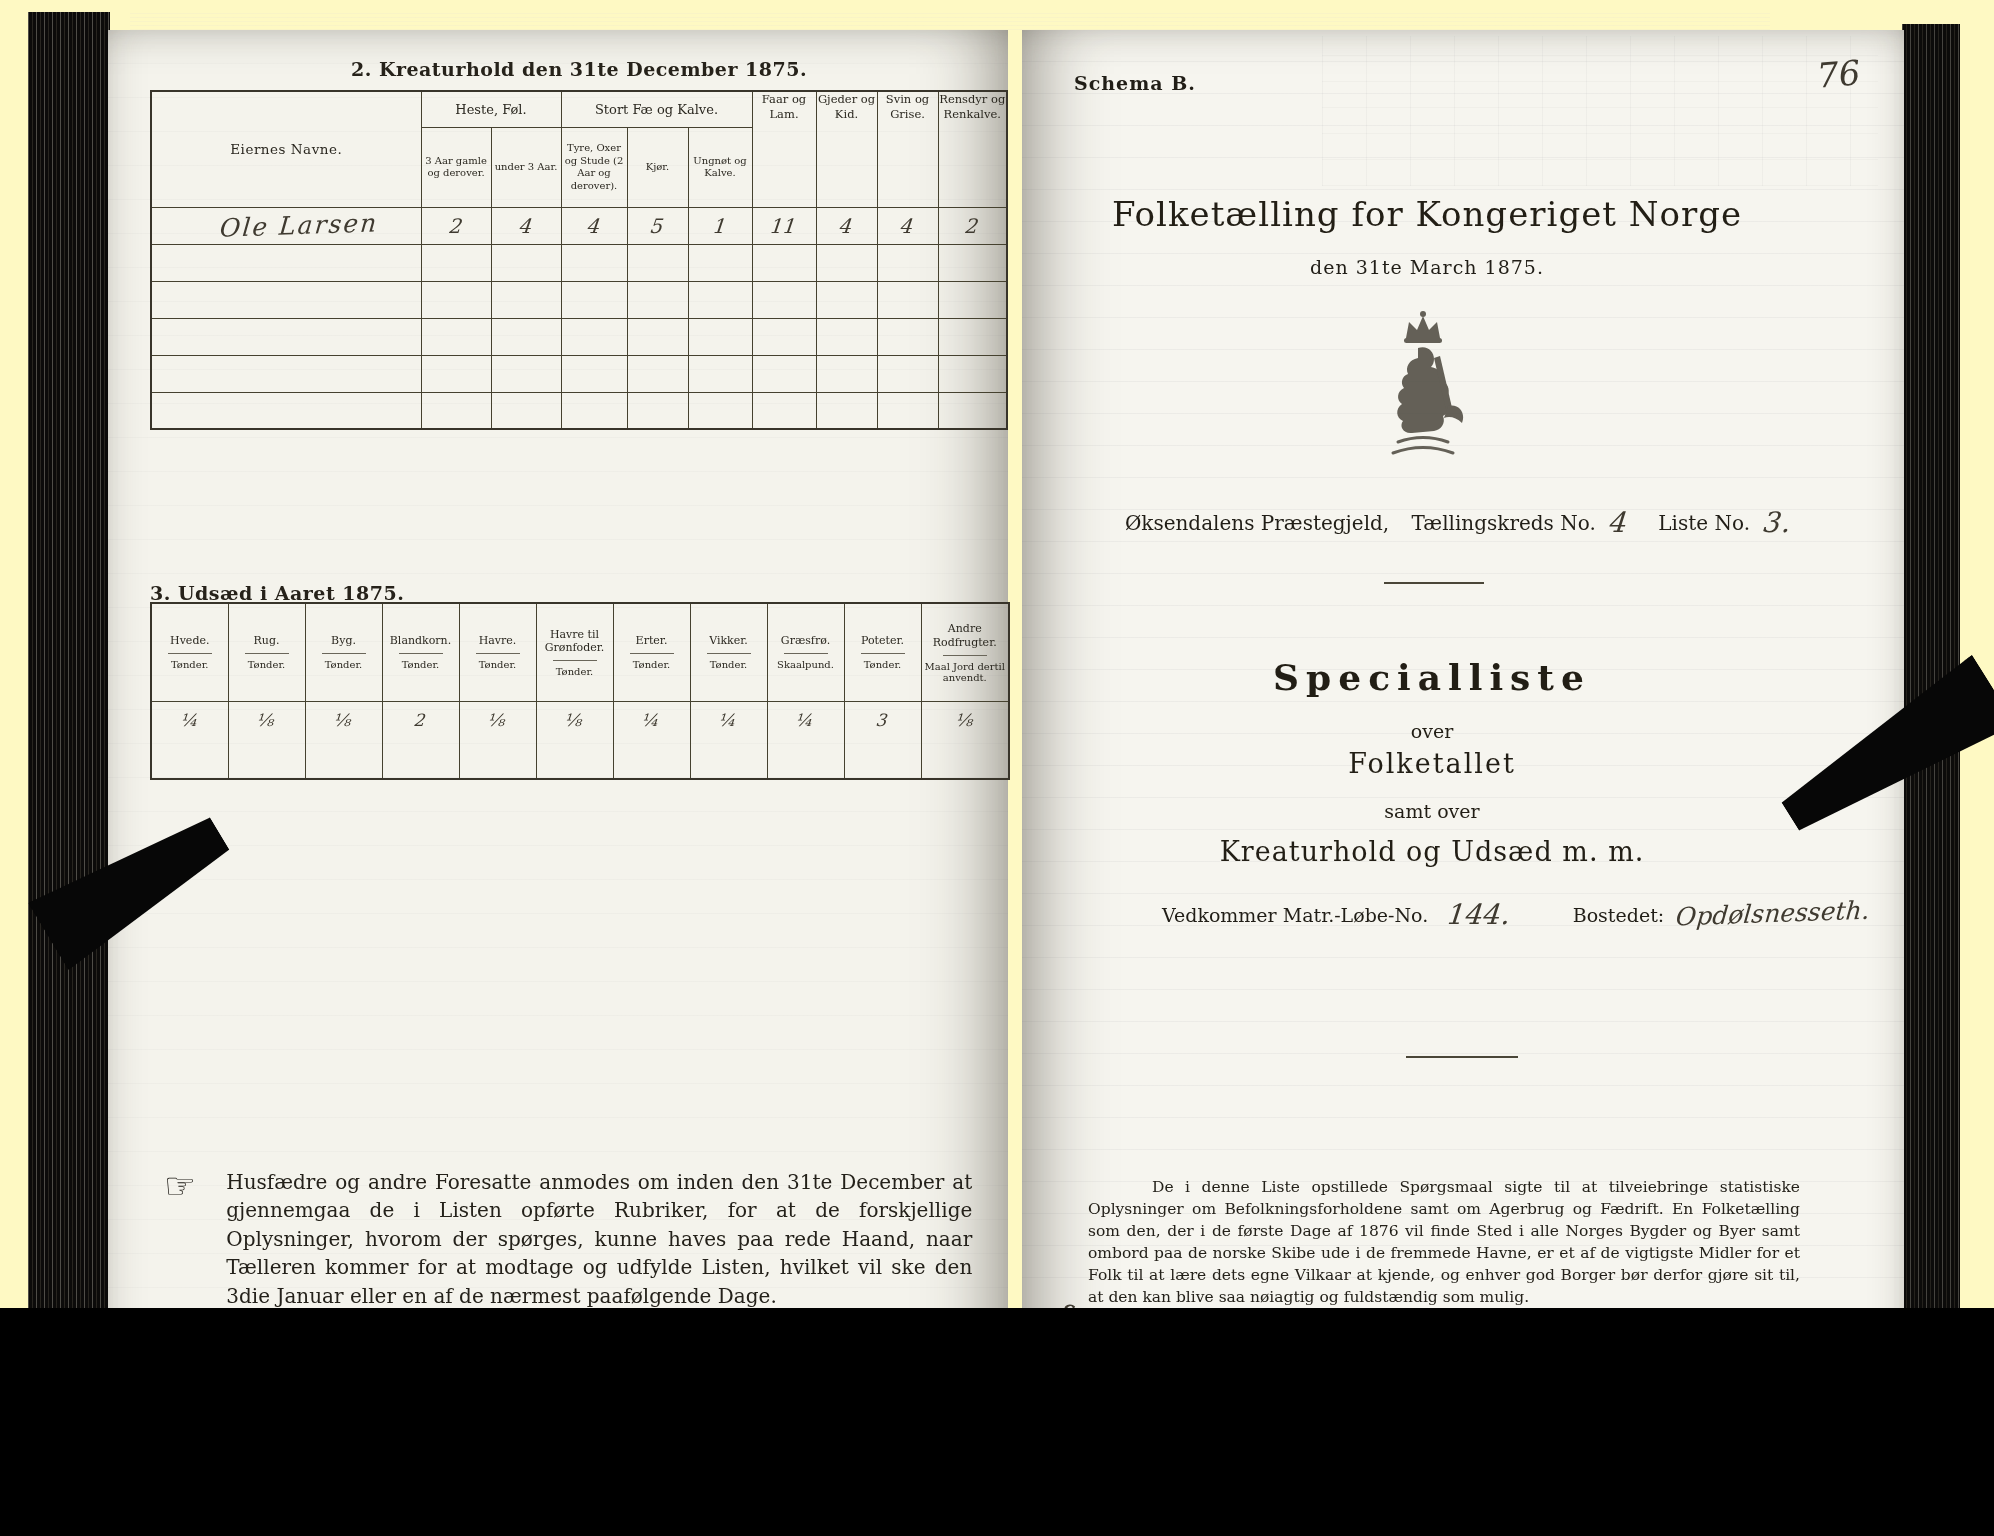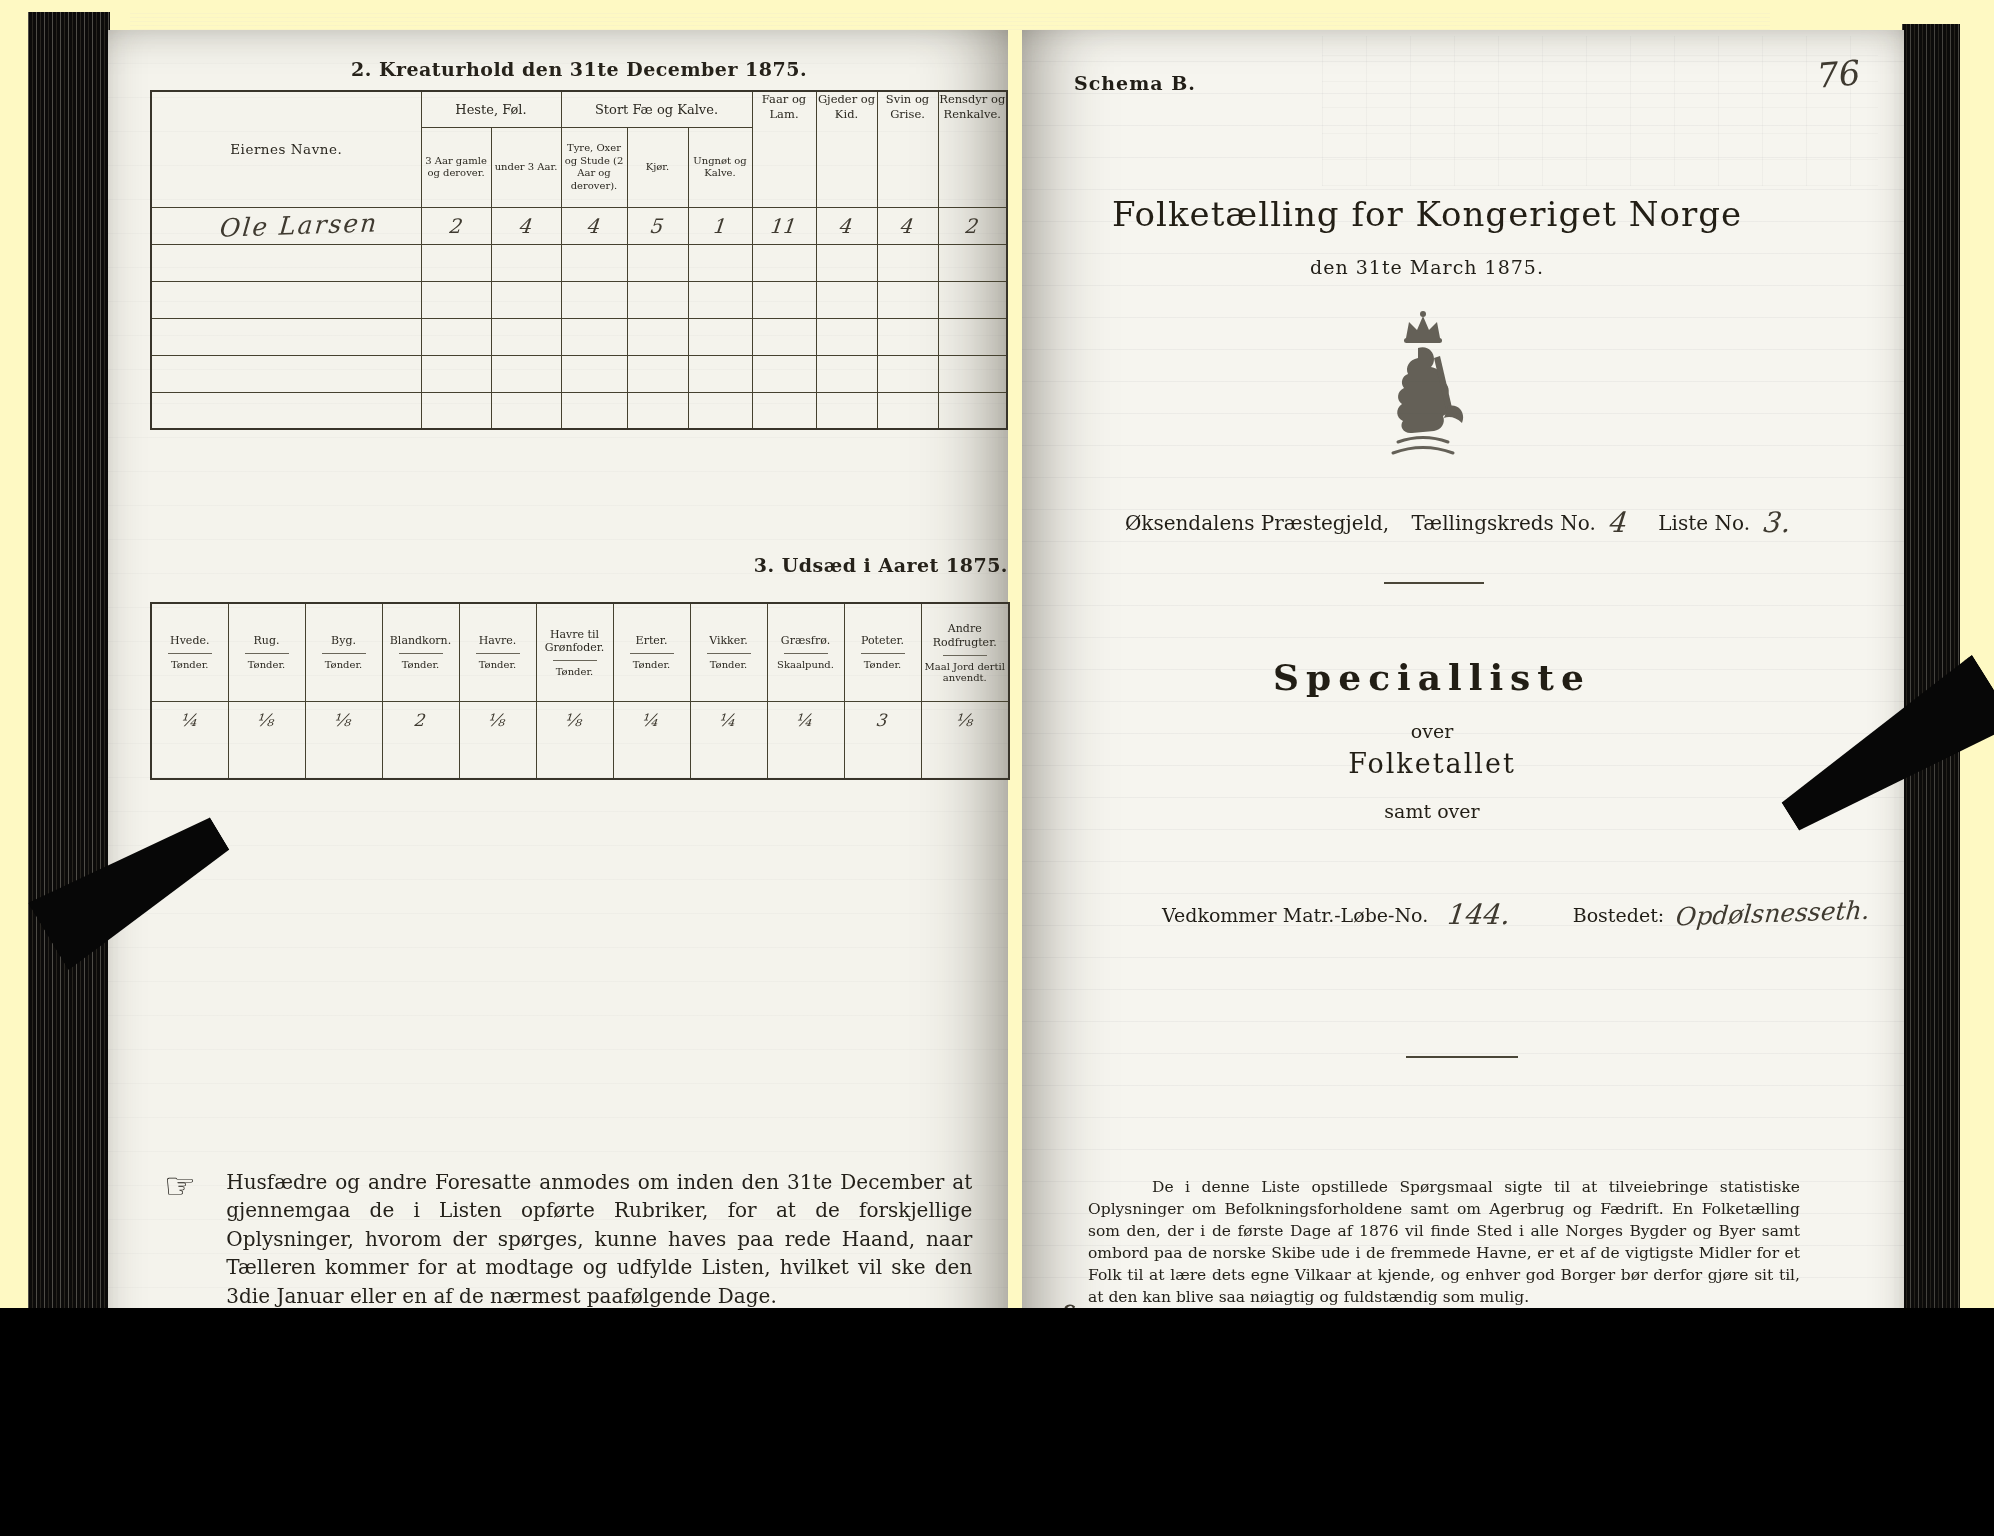--- a/index.html
+++ b/index.html
@@ -64,21 +64,21 @@
   .ls-table { border:2.5px solid #38342a; }
   .ls-table th { font-weight:normal; color:#2b2820; }
   .g-head { font-size:13px; height:36px;margin-top:33px; }
   .owner-head { font-size:13.5px; letter-spacing:.5px; }
   .s-head { font-size:10px; line-height:1.25; height:80px; vertical-align:middle; padding:2px; }
   .t-head { font-size:11.5px; line-height:1.3; vertical-align:top; padding:8px 3px 0 3px; }
   .ls-table tbody td { height:37px; text-align:center; }
   td.owner-cell { text-align:left; }
 
   
-  .seed-title { position:absolute; left:42px; top:524px; width:858px; text-align:right;
+  .seed-title { position:absolute; left:42px; top:552px; width:858px; text-align:left;
     font-size:19px; font-weight:bold; letter-spacing:.5px; color:#26221a; }
   .seed-table { position:absolute; left:42px; top:572px; width:858px; border-collapse:collapse; table-layout:fixed; border:2.5px solid #38342a; }
   .seed-table th, .seed-table td { border:1.5px solid #45412f; }
   .seed-table th { font-weight:normal; height:98px; vertical-align:middle; padding:2px; color:#2b2820; }
   .seed-col-name { font-size:11px; line-height:1.25; }
   .seed-sep { width:44px; margin:5px auto; border-top:1px solid #6a665a; height:0; }
   .seed-col-unit { font-size:10px; }
   .seed-table td { height:78px; vertical-align:top; text-align:center; padding-top:8px; }
 
   
@@ -365,20 +365,21 @@
       <span class="hw hw-lg">4</span><span class="gap"></span>
       <span>Liste No.</span>
       <span class="hw hw-lg">3.</span>
     </div>
     <div class="rule rule-1"></div>
 
     <div class="heading h-spec">Specialliste</div>
     <div class="heading h-over1">over</div>
     <div class="heading h-folket">Folketallet</div>
     <div class="heading h-over2">samt over</div>
+    <div class="heading h-kreatur">Kreaturhold og Udsæd m. m.</div>
 
     <div class="property-line">
       <span>Vedkommer Matr.-Løbe-No.</span>
       <span class="hw hw-lg">144.</span>
       <span class="flex-spacer"></span>
       <span>Bostedet:</span>
       <span class="hw hw-res">Opdølsnesseth.</span>
     </div>
 
     <div class="rule rule-2"></div>

